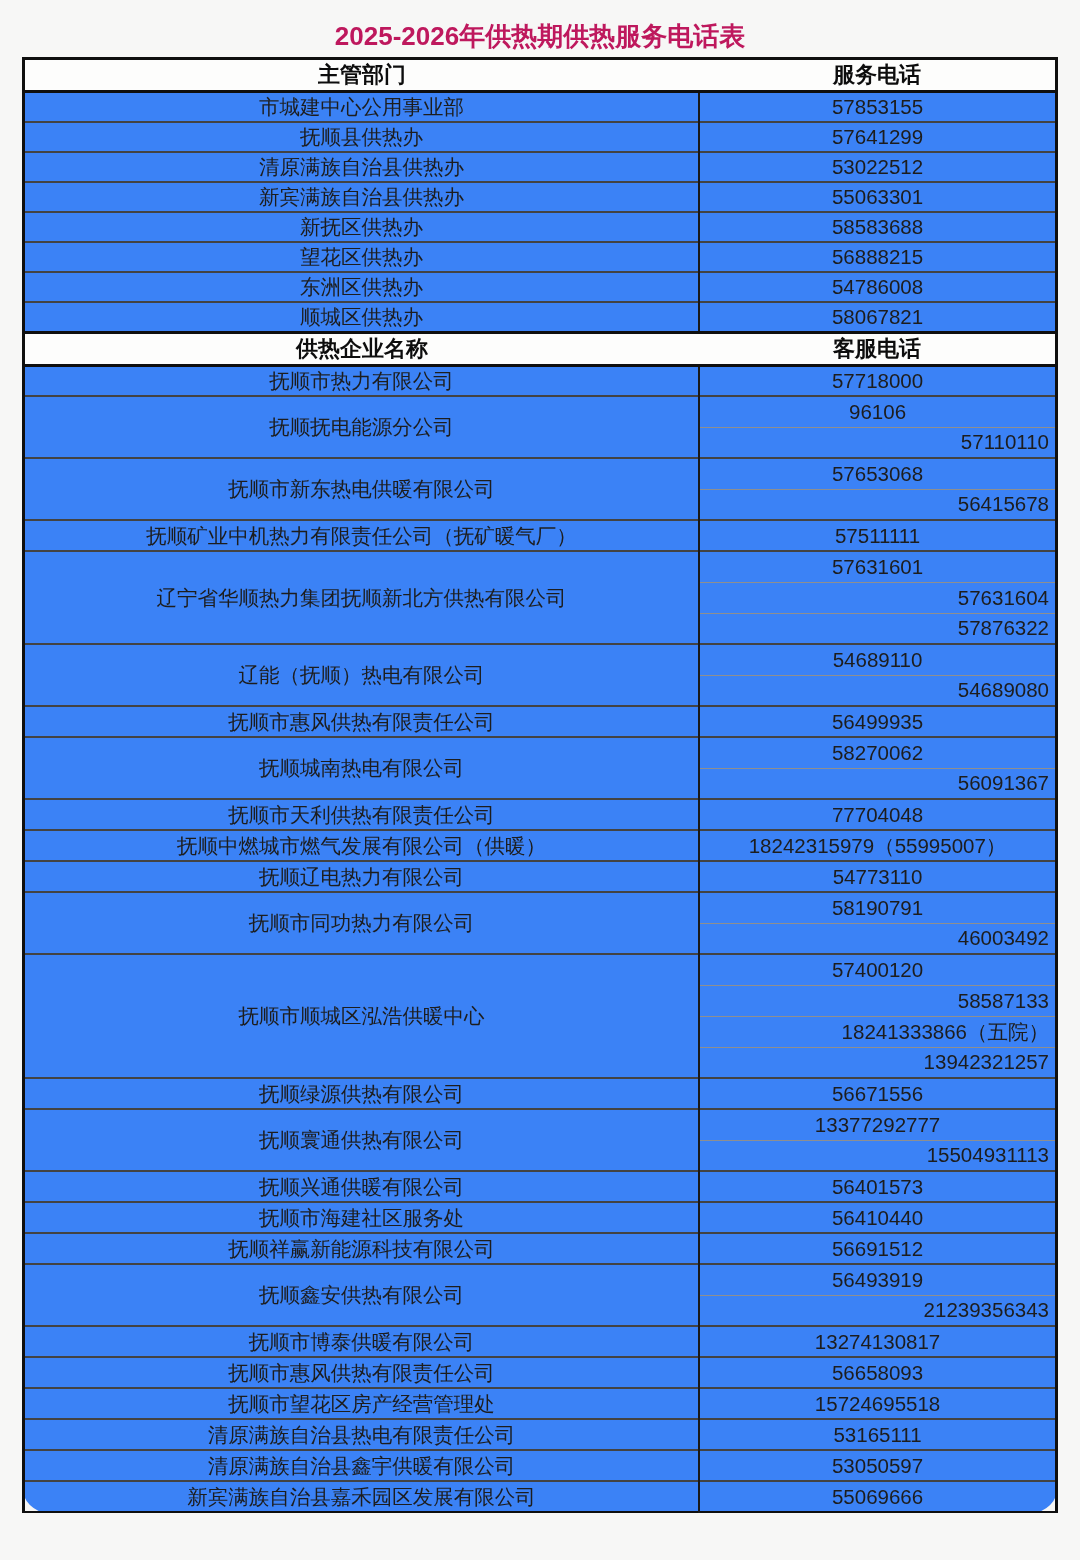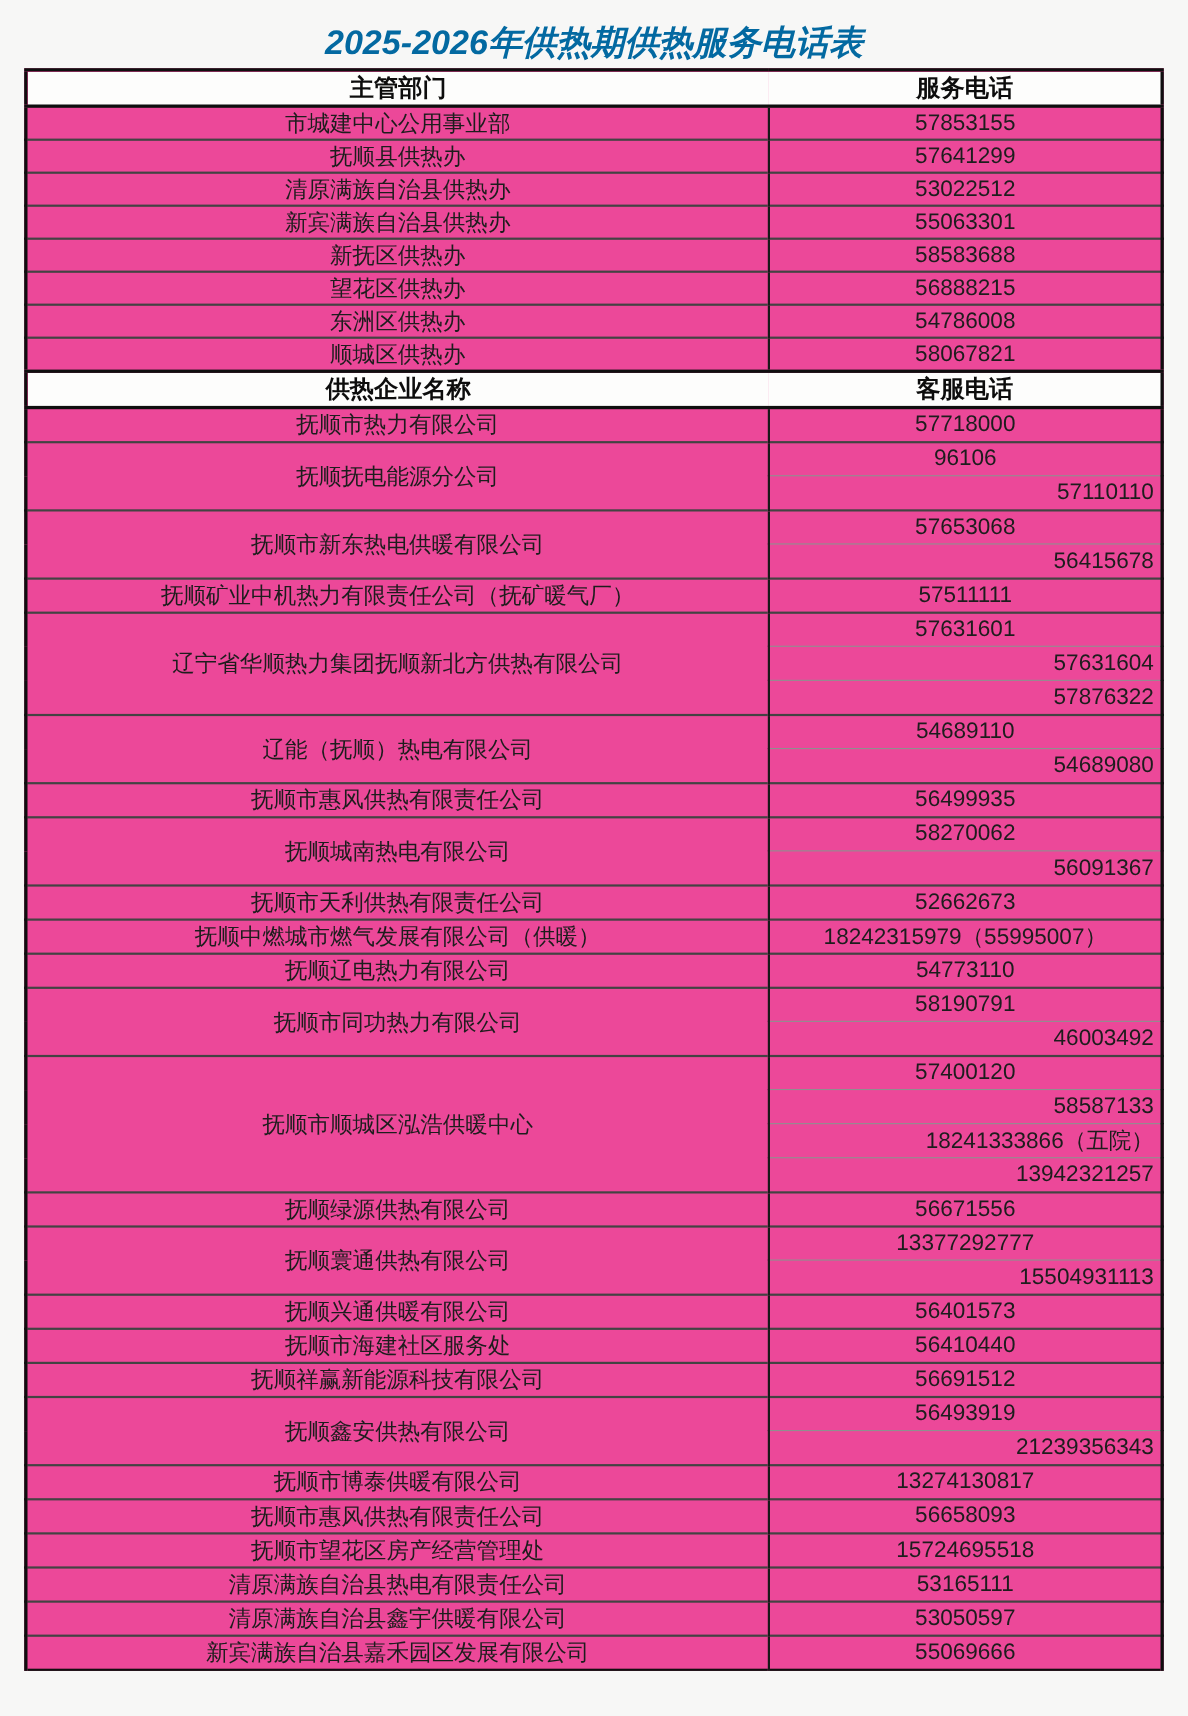--- a/index.html
+++ b/index.html
@@ -15,32 +15,32 @@
     color: #141414;
   }
   .page {
     position: absolute;
     left: 22px;
     top: 18px;
     width: 1036px;
   }
   .title {
     text-align: center;
-    font-size: 31px;
+    font-size: 26px;
     font-weight: 700;
-    color: #0369a1;
+    color: #be185d;
     padding: 4px 0 6px 0;
     line-height: 1.1;
-    font-style: italic;
   }
   table.phone-table {
     border-collapse: collapse;
     table-layout: fixed;
     width: 1036px;
-    background: #ec4899;
+    background: #3b82f6;
+    border-radius: 27px;
   }
   table.phone-table col.c-name  { width: 65.4%; }
   table.phone-table col.c-phone { width: 34.6%; }
 
   
   table.phone-table {
     border: 3px solid #0f0f0f;
     border-bottom-width: 2px;
   }
 
@@ -176,21 +176,21 @@
         </tr>
         <tr class="s-companies group-start">
           <td class="name-cell" rowspan="2">抚顺城南热电有限公司</td>
           <td class="phone-cell">58270062</td>
         </tr>
         <tr class="s-companies sub-row">
           <td class="phone-cell">56091367</td>
         </tr>
         <tr class="s-companies group-start">
           <td class="name-cell">抚顺市天利供热有限责任公司</td>
-          <td class="phone-cell">52662673</td>
+          <td class="phone-cell">77704048</td>
         </tr>
         <tr class="s-companies group-start">
           <td class="name-cell">抚顺中燃城市燃气发展有限公司（供暖）</td>
           <td class="phone-cell">18242315979（55995007）</td>
         </tr>
         <tr class="s-companies group-start">
           <td class="name-cell">抚顺辽电热力有限公司</td>
           <td class="phone-cell">54773110</td>
         </tr>
         <tr class="s-companies group-start">

